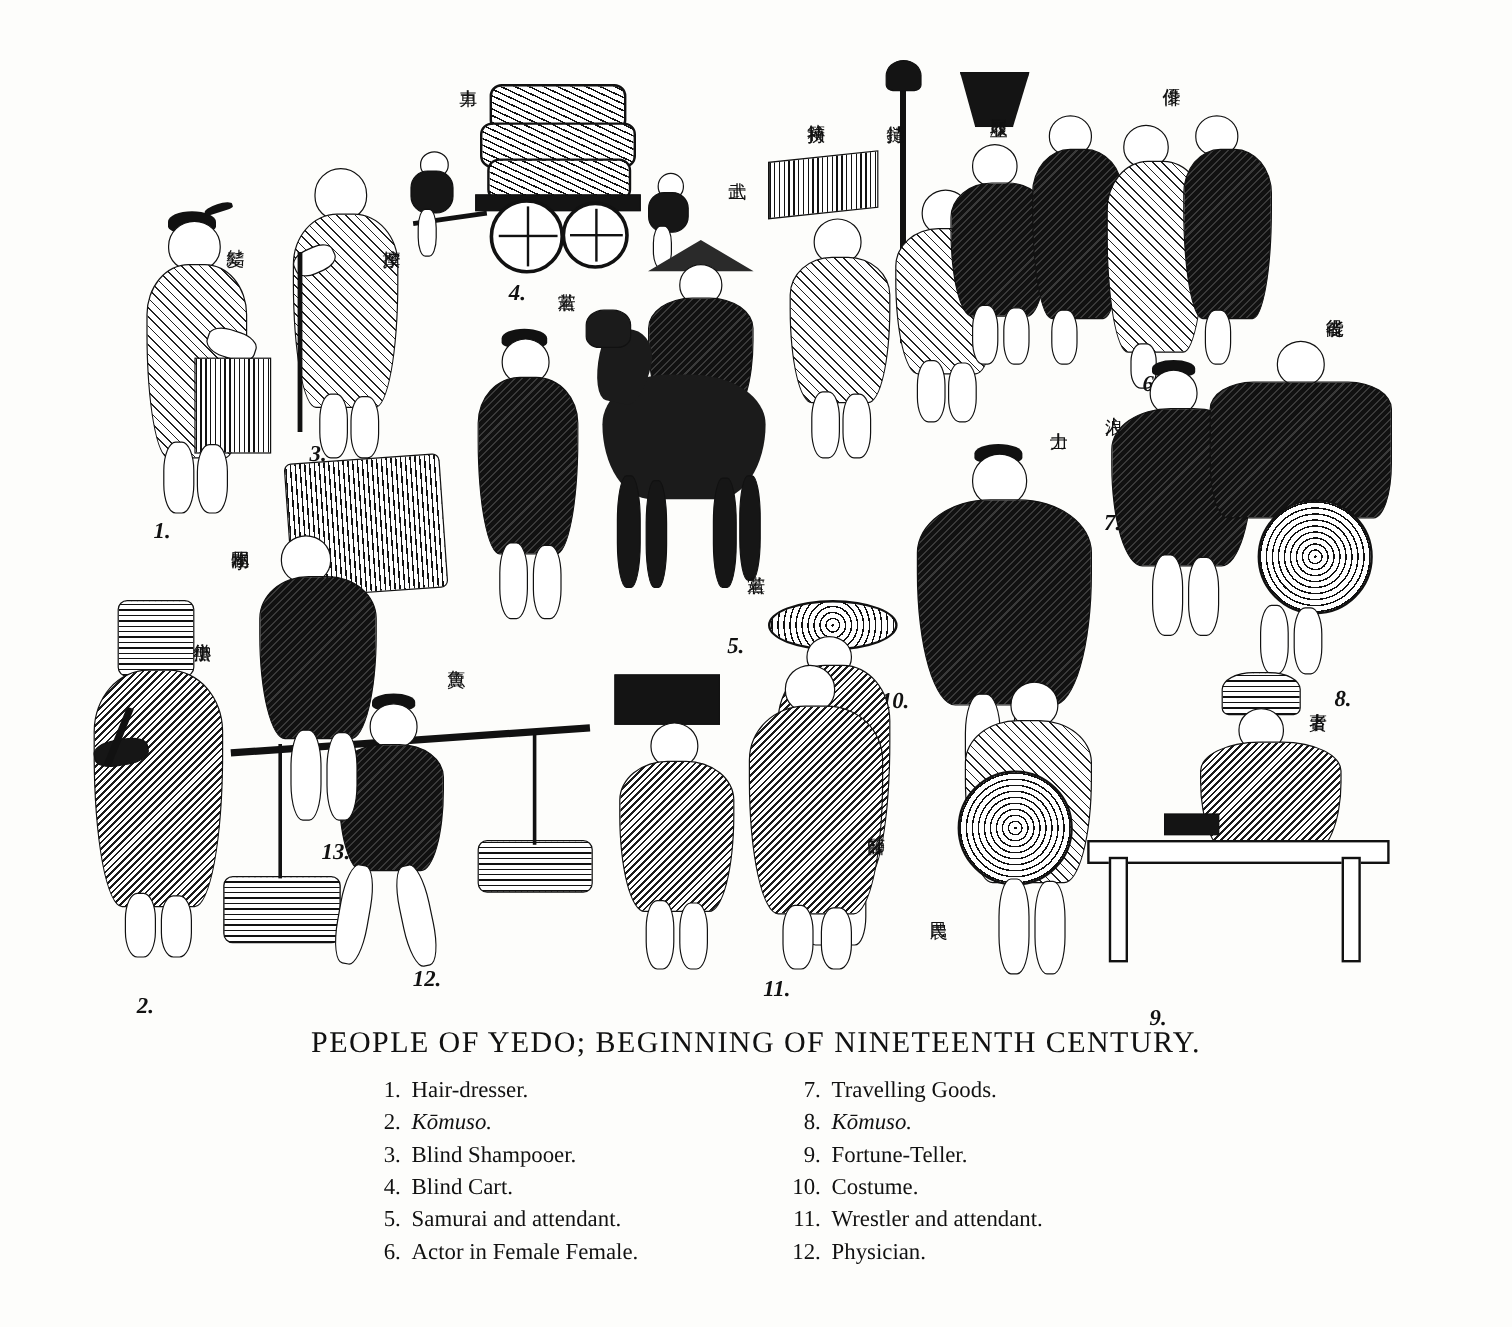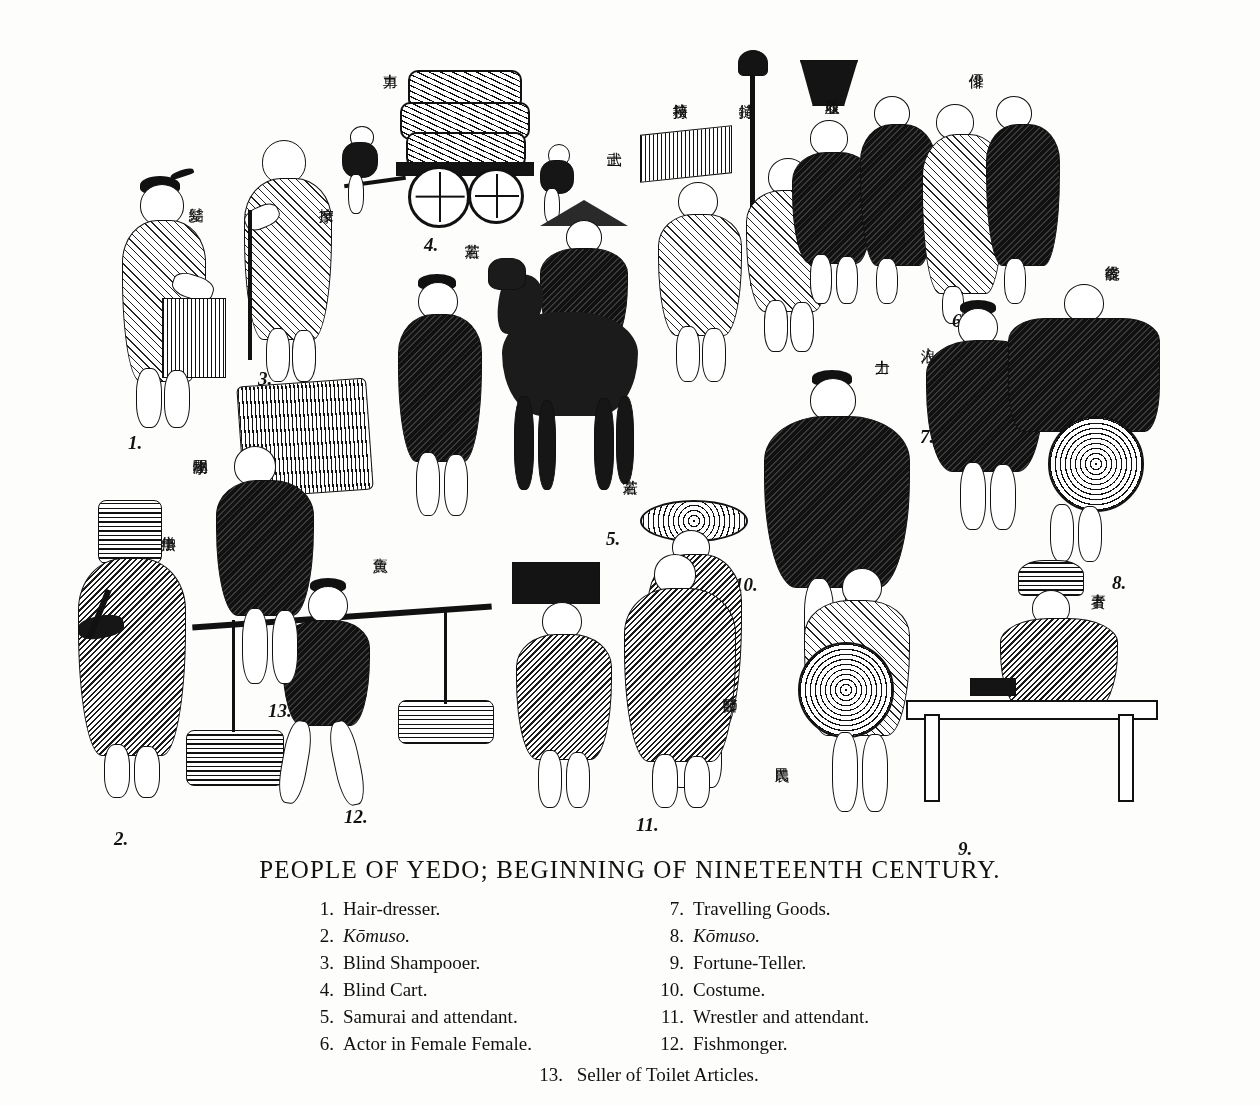--- a/index.html
+++ b/index.html
@@ -492,23 +492,19 @@
         <div class="legend-row">
           <span class="legend-idx">10.</span>
           <span class="legend-label">Costume.</span>
         </div>
         <div class="legend-row">
           <span class="legend-idx">11.</span>
           <span class="legend-label">Wrestler and attendant.</span>
         </div>
         <div class="legend-row">
           <span class="legend-idx">12.</span>
-          <span class="legend-label">Fishmonger.</span>
+          <span class="legend-label">Physician.</span>
         </div>
       </div>
     </div>
-    <div class="legend-last">
-      <span class="legend-idx">13.</span>
-      <span class="legend-label">Seller of Toilet Articles.</span>
-    </div>
   </div>
 
 </div>
 
 </body></html>

